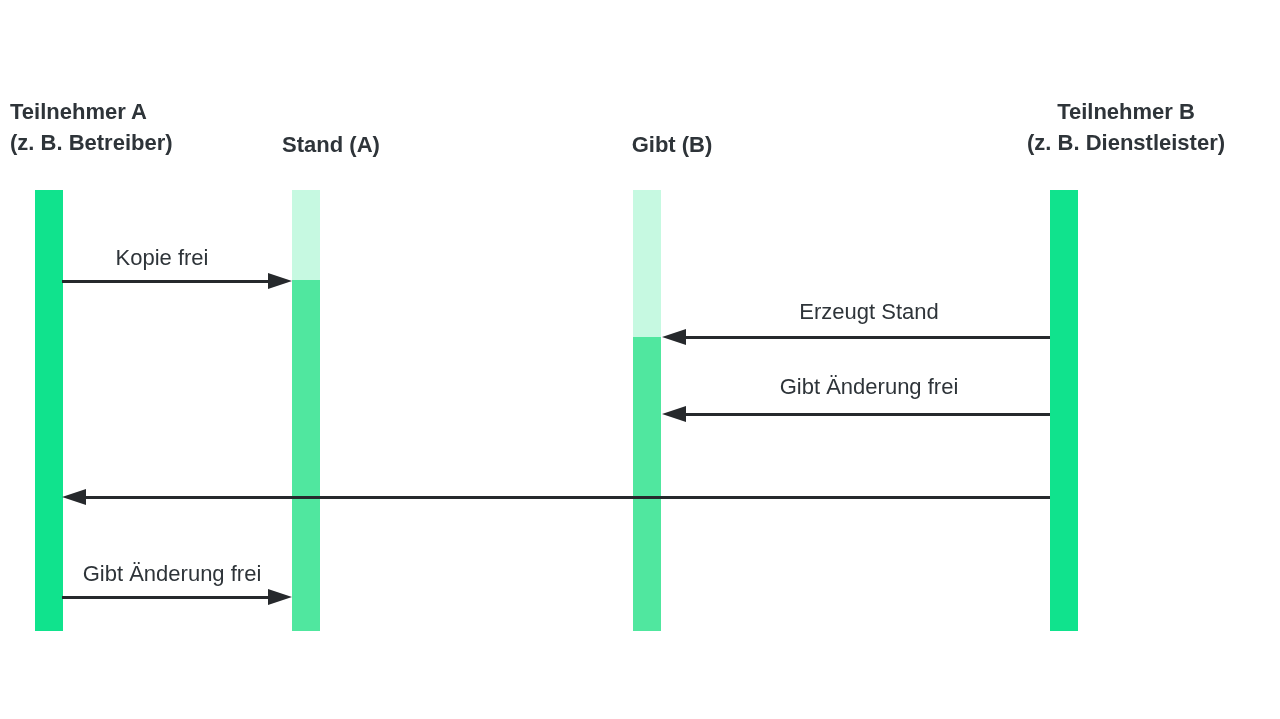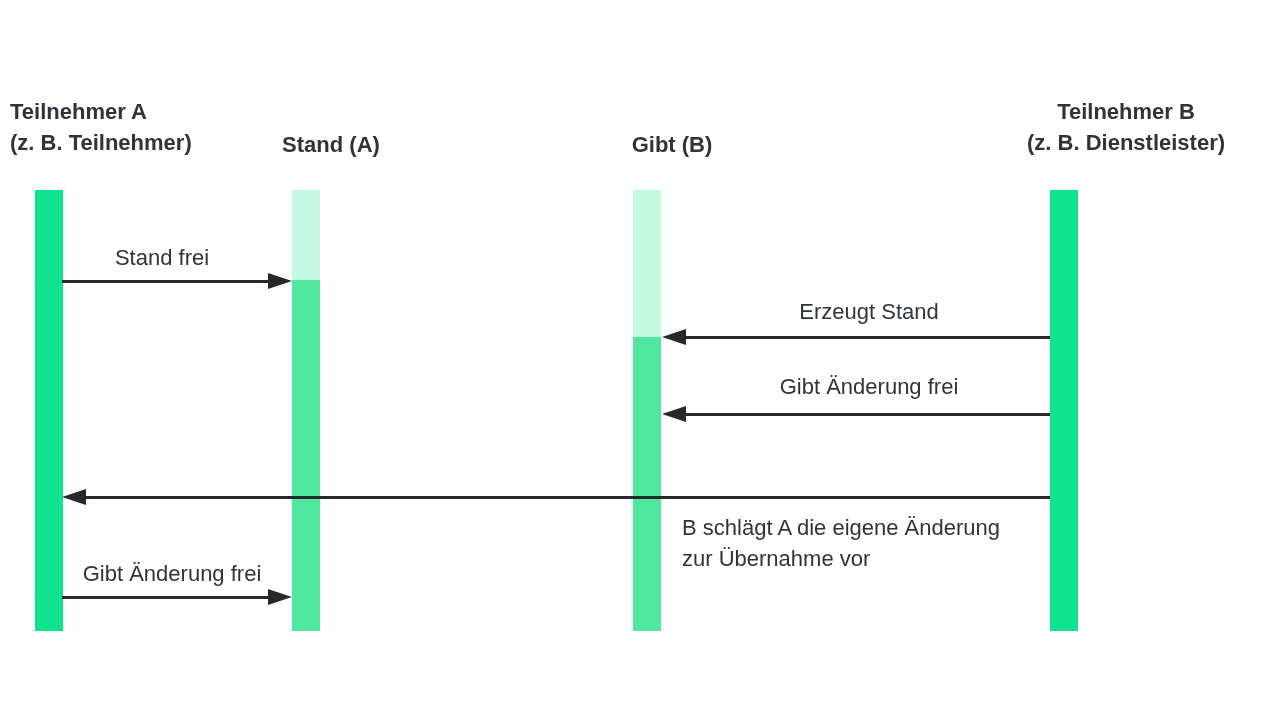--- a/index.html
+++ b/index.html
@@ -47,21 +47,21 @@
   .msg-center{transform:translateX(-50%);}
   .msg-block{white-space:normal;width:370px;line-height:31px;}
 </style>
 </head>
 <body>
 
 <div class="stage">
 
   <div class="hdr hdr-a">
     <div>Teilnehmer A</div>
-    <div>(z. B. Teilnehmer)</div>
+    <div>(z. B. Betreiber)</div>
   </div>
 
   <div class="hdr hdr-stand hdr-stand-a">Stand (A)</div>
 
   <div class="hdr hdr-stand hdr-stand-b">Gibt (B)</div>
 
   <div class="hdr hdr-b">
     <div>Teilnehmer B</div>
     <div>(z. B. Dienstleister)</div>
   </div>
@@ -73,21 +73,21 @@
     <div class="seg-active"></div>
   </div>
 
   <div class="bar bar-stand bar-stand-b">
     <div class="seg-pale"></div>
     <div class="seg-active"></div>
   </div>
 
   <div class="bar bar-b"></div>
 
-  <div class="msg msg-center" style="left:162px;top:243px;">Stand frei</div>
+  <div class="msg msg-center" style="left:162px;top:243px;">Kopie frei</div>
   <div class="arrow" style="left:0;top:281px;">
     <div class="line" style="left:62px;width:210px;"></div>
     <div class="head head-right" style="left:268px;"></div>
   </div>
 
   <div class="msg msg-center" style="left:869px;top:297px;">Erzeugt Stand</div>
   <div class="arrow" style="left:0;top:337px;">
     <div class="line" style="left:684px;width:366px;"></div>
     <div class="head head-left" style="left:662px;"></div>
   </div>
@@ -95,24 +95,20 @@
   <div class="msg msg-center" style="left:869px;top:372px;">Gibt Änderung frei</div>
   <div class="arrow" style="left:0;top:414px;">
     <div class="line" style="left:684px;width:366px;"></div>
     <div class="head head-left" style="left:662px;"></div>
   </div>
 
   <div class="arrow" style="left:0;top:497px;">
     <div class="line" style="left:84px;width:966px;"></div>
     <div class="head head-left" style="left:62px;"></div>
   </div>
-  <div class="msg msg-block" style="left:682px;top:512px;">
-    <div>B schlägt A die eigene Änderung</div>
-    <div>zur Übernahme vor</div>
-  </div>
 
   <div class="msg msg-center" style="left:172px;top:559px;">Gibt Änderung frei</div>
   <div class="arrow" style="left:0;top:597px;">
     <div class="line" style="left:62px;width:210px;"></div>
     <div class="head head-right" style="left:268px;"></div>
   </div>
 
 </div>
 
 </body></html>

